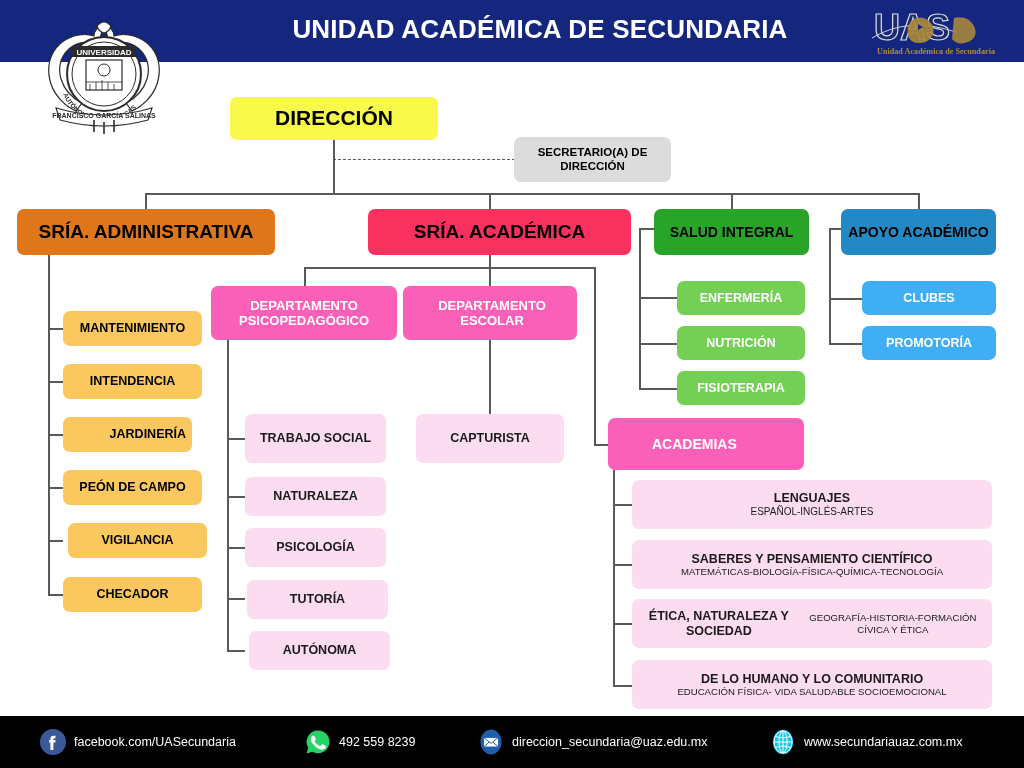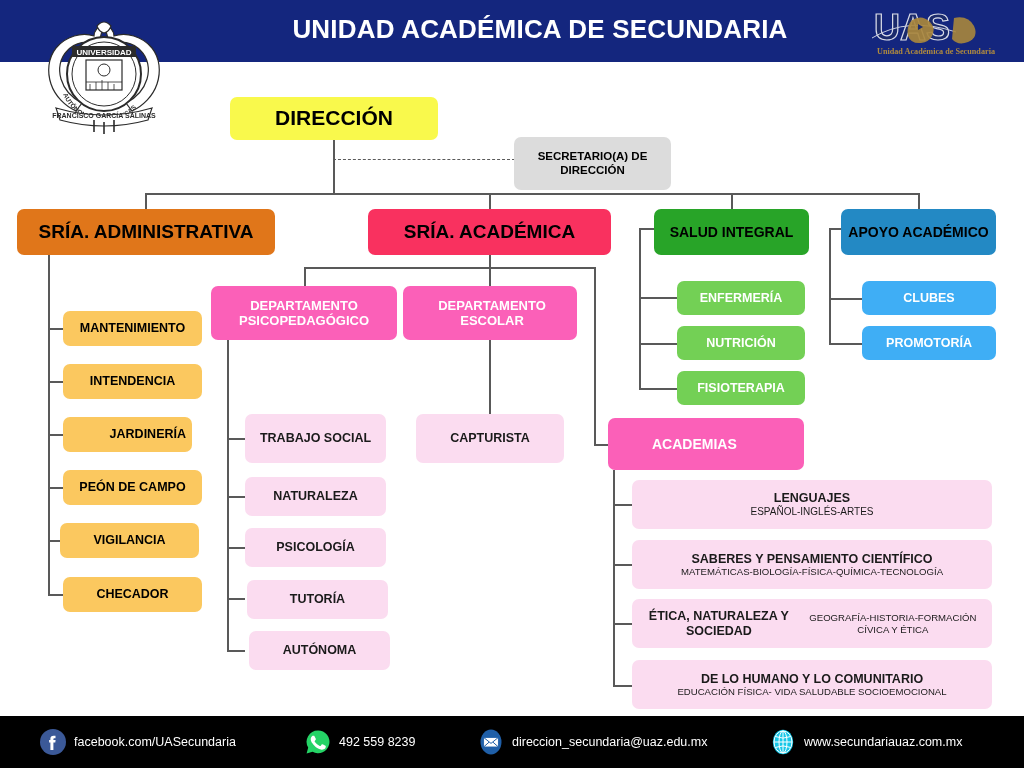--- a/index.html
+++ b/index.html
@@ -171,47 +171,47 @@
   <div class="ln lnv" style="left:613px;top:470px;height:216px;"></div>
   <div class="ln lnh" style="left:613px;top:504px;width:19px;"></div>
   <div class="ln lnh" style="left:613px;top:564px;width:19px;"></div>
   <div class="ln lnh" style="left:613px;top:623px;width:19px;"></div>
   <div class="ln lnh" style="left:613px;top:685px;width:19px;"></div>
 
   <div class="node" style="left:230px;top:97px;width:208px;height:43px;background:#f9f94c;color:#000;font-size:21px;font-weight:bold;">
     <span class="ttl">DIRECCIÓN</span>
   </div>
 
-  <div class="node" style="left:514px;top:137px;width:157px;height:53px;background:#dcdcdc;color:#000;font-size:11.5px;font-weight:bold;">
+  <div class="node" style="left:514px;top:137px;width:157px;height:45px;background:#dcdcdc;color:#000;font-size:11.5px;font-weight:bold;">
     <span class="ttl">SECRETARIO(A) DE DIRECCIÓN</span>
   </div>
 
   <div class="node" style="left:17px;top:209px;width:258px;height:46px;background:#e0761a;color:#000;font-size:19px;font-weight:bold;">
     <span class="ttl">SRÍA. ADMINISTRATIVA</span>
   </div>
   <div class="node" style="left:63px;top:311px;width:139px;height:35px;background:#fbc85f;color:#000;font-size:12.5px;font-weight:bold;">
     <span class="ttl">MANTENIMIENTO</span>
   </div>
   <div class="node" style="left:63px;top:364px;width:139px;height:35px;background:#fbc85f;color:#000;font-size:12.5px;font-weight:bold;">
     <span class="ttl">INTENDENCIA</span>
   </div>
   <div class="node" style="left:63px;top:417px;width:129px;height:35px;background:#fbc85f;color:#000;font-size:12.5px;font-weight:bold;justify-content:flex-end;">
     <span class="ttl">JARDINERÍA</span>
   </div>
   <div class="node" style="left:63px;top:470px;width:139px;height:35px;background:#fbc85f;color:#000;font-size:12.5px;font-weight:bold;">
     <span class="ttl">PEÓN DE CAMPO</span>
   </div>
-  <div class="node" style="left:60px;top:523px;width:139px;height:35px;background:#fbc85f;color:#000;font-size:12.5px;font-weight:bold;">
+  <div class="node" style="left:68px;top:523px;width:139px;height:35px;background:#fbc85f;color:#000;font-size:12.5px;font-weight:bold;">
     <span class="ttl">VIGILANCIA</span>
   </div>
   <div class="node" style="left:63px;top:577px;width:139px;height:35px;background:#fbc85f;color:#000;font-size:12.5px;font-weight:bold;justify-content:center;">
     <span class="ttl">CHECADOR</span>
   </div>
 
-  <div class="node" style="left:368px;top:209px;width:243px;height:46px;background:#f9315f;color:#000;font-size:19px;font-weight:bold;">
+  <div class="node" style="left:368px;top:209px;width:263px;height:46px;background:#f9315f;color:#000;font-size:19px;font-weight:bold;">
     <span class="ttl">SRÍA. ACADÉMICA</span>
   </div>
 
   <div class="node" style="left:211px;top:286px;width:186px;height:54px;background:#fb60b8;color:#fff;font-size:13px;font-weight:bold;">
     <span class="ttl">DEPARTAMENTO PSICOPEDAGÓGICO</span>
   </div>
   <div class="node" style="left:403px;top:286px;width:174px;height:54px;background:#fb60b8;color:#fff;font-size:13px;font-weight:bold;padding-left:10px;">
     <span class="ttl">DEPARTAMENTO ESCOLAR</span>
   </div>
 

